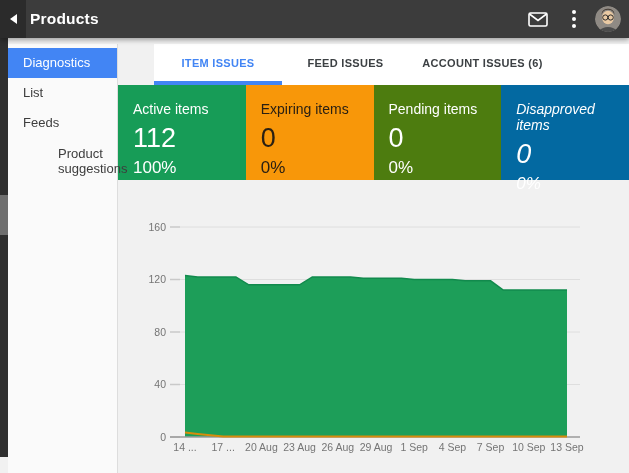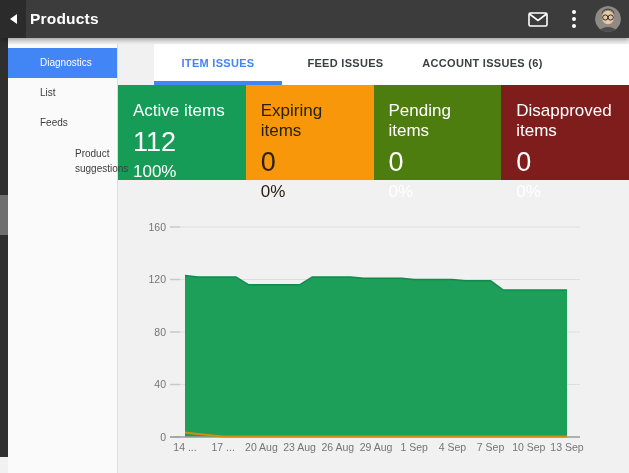--- a/index.html
+++ b/index.html
@@ -47,22 +47,22 @@
   .rail { position:absolute; left:0; top:38px; width:8px; height:419px; background:#2f2f2f; z-index:4; }
   .rail-thumb { position:absolute; left:0; top:157px; width:8px; height:40px; background:#6f6f6f; cursor:pointer; }
 
   
   .sidebar {
     position:absolute; left:8px; top:44px; width:110px; height:429px;
     background:#fafafa; border-right:1px solid #dddddd; z-index:3;
     padding-top:4px;
   }
   .nav-item {
-    min-height:30px; line-height:30px; padding-left:32px; padding-right:10px;
-    font-size:10px; color:#3d3d3d; cursor:pointer;
+    min-height:30px; line-height:30px; padding-left:15px; padding-right:10px;
+    font-size:13px; color:#3d3d3d; cursor:pointer;
   }
   .nav-item.active { background:#4285f4; color:#ffffff; }
   .nav-item.wrap { line-height:15px; padding-top:8px; padding-bottom:8px;margin-left:35px; }
 
   
   .tabbar {
     position:absolute; left:118px; top:44px; width:511px; height:41px;
     background:#ffffff; display:flex; z-index:2;margin-left:36px;
   }
   .tab {
@@ -74,21 +74,21 @@
   .tab.t1 { width:127px; }
   .tab.t2 { width:147px; }
   .tab.active { color:#4285f4; }
   .tab-underline {
     position:absolute; left:0; bottom:0; width:128px; height:4px; background:#4285f4;
   }
 
   
   .cards { position:absolute; left:118px; top:85px; width:511px; height:95px; display:flex; z-index:2; }
   .card { flex:1 1 0; padding:14px 15px 0 15px; cursor:pointer; }
-  .card .c-title { font-size:17px; margin-top:2px; }
+  .card .c-title { font-size:14px; margin-top:2px; }
   .card .c-value { font-size:27px; font-weight:400; margin-top:6px; }
   .card .c-pct { font-size:17px; margin-top:4px; }
 
   
   .chart-wrap { position:absolute; left:118px; top:185px; width:511px; height:288px; z-index:1; }
   svg text { font-family:"Liberation Sans", sans-serif; }
 </style>
 </head>
 <body>
 
@@ -156,21 +156,21 @@
   <div class="card" style="background: rgb(248, 151, 9); color: rgb(42, 32, 19);">
     <div class="c-title">Expiring items</div>
     <div class="c-value">0</div>
     <div class="c-pct">0%</div>
   </div>
   <div class="card" style="background: #4d7c0f; color: rgb(255, 255, 255);">
     <div class="c-title">Pending items</div>
     <div class="c-value">0</div>
     <div class="c-pct">0%</div>
   </div>
-  <div class="card" style="background: #7f1d1d; color: rgb(255, 255, 255);">
+  <div class="card" style="background: #0369a1; color: rgb(255, 255, 255); font-style: italic;">
     <div class="c-title">Disapproved items</div>
     <div class="c-value">0</div>
     <div class="c-pct">0%</div>
   </div>
 </div>
 
 <div class="chart-wrap">
   <svg id="chart" width="511" height="288" viewBox="0 0 511 288">
       <line x1="52" y1="252" x2="62" y2="252" stroke="#c9c9c9" stroke-width="1.5"></line>
       <text x="48" y="255.5" text-anchor="end" font-size="10.5" fill="#757575">0</text>

